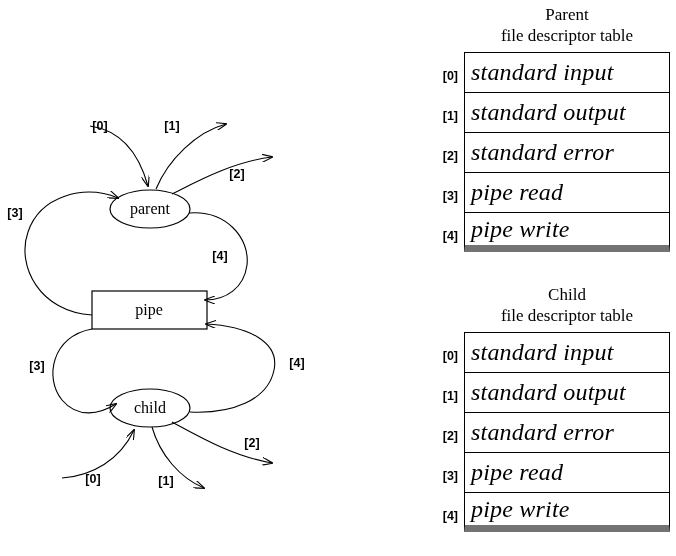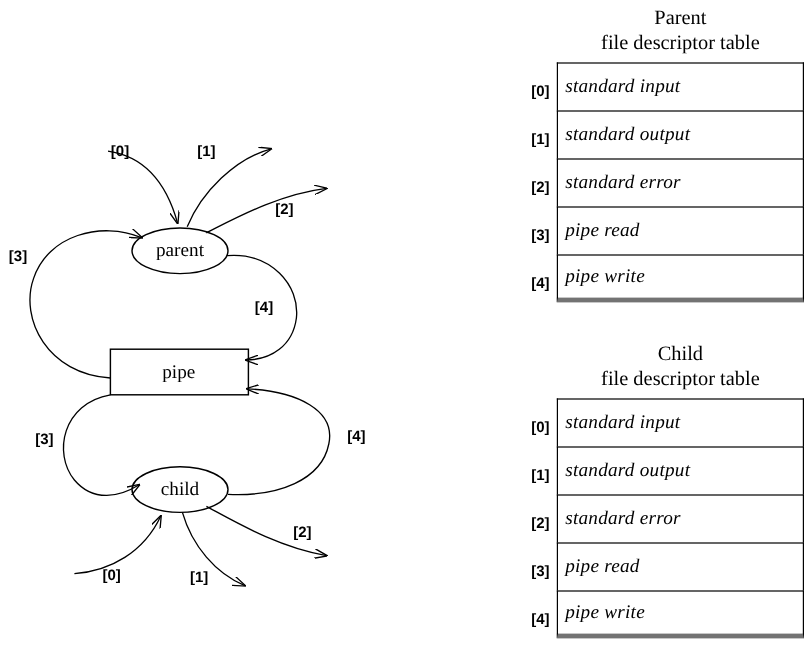--- a/index.html
+++ b/index.html
@@ -95,25 +95,25 @@
   .fd-cell {
     flex: 1;
     height: 40px;
     box-sizing: border-box;
     border: 1px solid #000000;
     border-bottom: none;
     display: flex;
     align-items: center;
     padding-left: 6px;
     font-style: italic;
-    font-size: 16px;
+    font-size: 24px;
     letter-spacing: 0.2px;
   }
   .fd-row:last-child .fd-cell {
-    border-bottom: 4px solid #737373;
+    border-bottom: 7px solid #737373;
   }
 </style>
 </head>
 <body>
 
 <div id="page">
 
   <div id="diagram">
     <svg width="340" height="556" viewBox="0 0 340 556" xmlns="http://www.w3.org/2000/svg">
       <defs>

